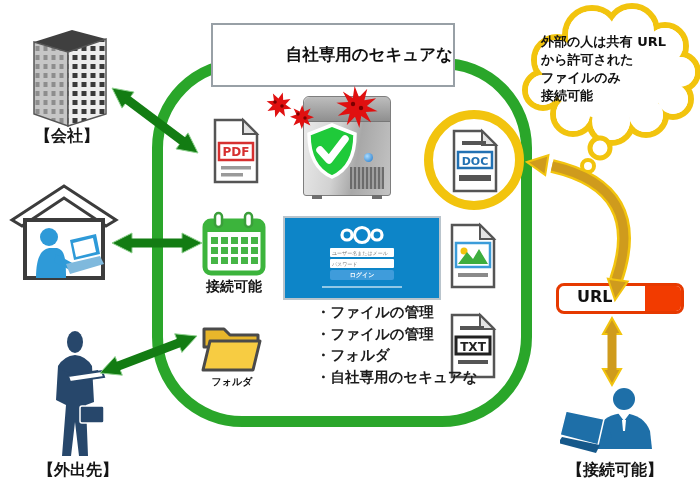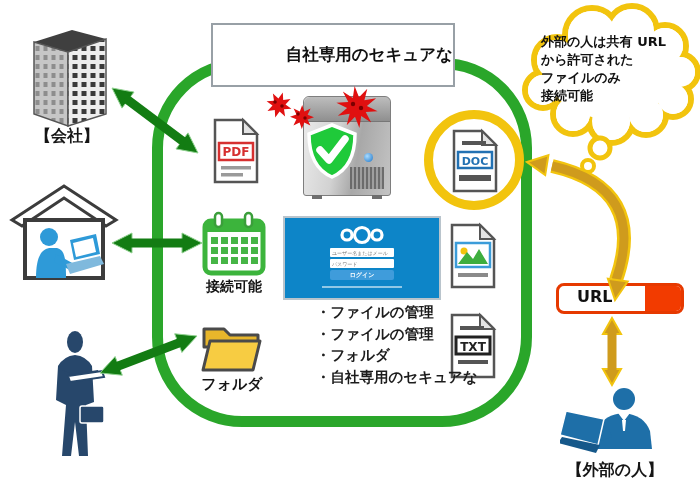--- a/index.html
+++ b/index.html
@@ -93,20 +93,21 @@
 
   <svg class="abs" style="left:42px;top:330px;z-index:2" width="70" height="130" viewBox="0 0 70 130">
     <g fill="#27476b">
       <ellipse cx="33" cy="12" rx="8" ry="11"></ellipse>
       <path d="M16,36 Q22,26 33,25 Q44,26 50,36 L52,72 L44,75 L46,126 L37,126 L33,92 L29,126 L20,126 L24,75 L14,70 Z"></path>
       <path d="M20,40 L30,52 L58,48 L56,40 L30,44 Z"></path>
     </g>
     <polygon points="26,46 60,41 62,47 28,52" fill="#fff" stroke="#27476b" stroke-width="2"></polygon>
     <rect x="38" y="76" width="24" height="17" rx="2" fill="#27476b" stroke="#fff" stroke-width="1.5"></rect>
   </svg>
+  <div class="abs jp-label" style="left:22px;top:460px;width:112px">【外出先】</div>
 
   <svg class="abs" style="left:211px;top:117px;z-index:2" width="50" height="68" viewBox="0 0 50 68">
     <path d="M4,3 H32 L46,17 V65 H4 Z" fill="#fff" stroke="#555" stroke-width="2.5"></path>
     <path d="M32,3 L46,17 H32 Z" fill="#e3e3e3" stroke="#555" stroke-width="2"></path>
     <rect x="8" y="26" width="34" height="17" fill="#fff" stroke="#d63030" stroke-width="2.5"></rect>
     <text x="25" y="39" text-anchor="middle" font-size="12" font-weight="bold" fill="#d63030">PDF</text>
     <rect x="10" y="49" width="30" height="3.5" fill="#9a9a9a"></rect>
     <rect x="10" y="56" width="22" height="3.5" fill="#9a9a9a"></rect>
   </svg>
 
@@ -159,21 +160,21 @@
     <input class="field f1" placeholder="ユーザー名またはメール" style="">
     <input class="field f2" placeholder="パスワード" style="">
     <div class="loginbtn">ログイン</div>
     <div class="footline"></div>
   </div>
 
   <svg class="abs" style="left:199px;top:317px;z-index:2" width="66" height="58" viewBox="0 0 66 58">
     <path d="M5,12 H25 L31,18 H59 V30 H5 Z" fill="#e8b62b" stroke="#4a4a4a" stroke-width="3" stroke-linejoin="round"></path>
     <path d="M11,24 H61 L54,53 H4 Z" fill="#f7cc42" stroke="#4a4a4a" stroke-width="3" stroke-linejoin="round"></path>
   </svg>
-  <div class="abs jp-label" style="left:196px;top:375px;width:72px;font-size:15px">フォルダ</div>
+  <div class="abs jp-label" style="left:196px;top:375px;width:72px;font-size:10px">フォルダ</div>
 
   <div class="abs" id="features">
     <div>・ファイルの管理</div>
     <div>・ファイルの管理</div>
     <div>・フォルダ</div>
     <div>・自社専用のセキュアな</div>
   </div>
 
   <div class="abs" id="docring"></div>
   <svg class="abs" style="left:450px;top:128px;z-index:5" width="50" height="66" viewBox="0 0 50 66">
@@ -248,21 +249,21 @@
     <g fill="#1e6fa8">
       <circle cx="64" cy="14" r="11"></circle>
       <path d="M36,64 L38,44 Q44,29 64,28 Q84,30 90,46 L92,64 Z"></path>
       <path d="M48,42 Q34,48 26,54 L32,62 Q42,54 52,52 Z"></path>
     </g>
     <polygon points="58,28 70,28 64,36" fill="#fff"></polygon>
     <polygon points="62,35 66,35 65,46 63,46" fill="#fff"></polygon>
     <polygon points="6,26 44,34 38,60 0,50" fill="#1e6fa8" stroke="#fff" stroke-width="1.5"></polygon>
     <polygon points="2,52 40,60 36,68 -2,58" fill="#16588a"></polygon>
   </svg>
-  <div class="abs jp-label" style="left:552px;top:460px;width:126px">【外部の人】</div>
+  <div class="abs jp-label" style="left:552px;top:460px;width:126px">【接続可能】</div>
 
   <svg class="abs noptr" style="left:0;top:0;z-index:7" width="700" height="495" viewBox="0 0 700 495">
 
     <g fill="#137c13" stroke="#8fd18f" stroke-width="1">
       <polygon points="112,88 122,108.1 134,92.1"></polygon>
       <polygon points="198,153 176,148.9 188,132.9"></polygon>
       <line x1="125" y1="97.8" x2="186" y2="143.6" stroke="#137c13" stroke-width="9"></line>
     </g>
     <g fill="#137c13" stroke="#8fd18f" stroke-width="1">
       <polygon points="112,243 132,233 132,253"></polygon>

